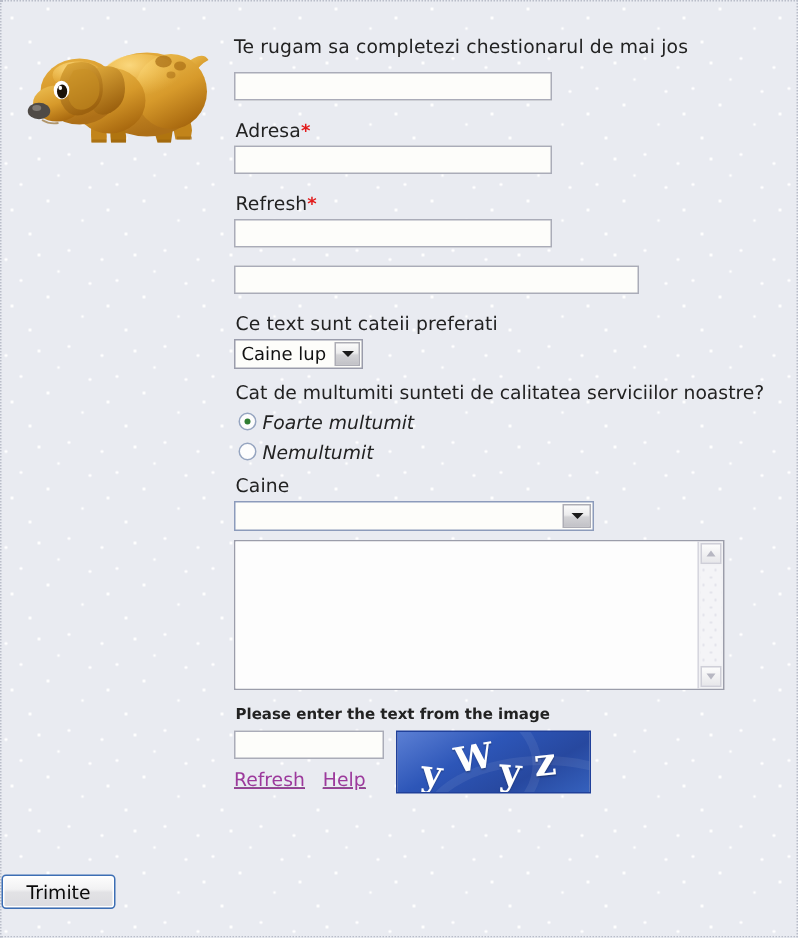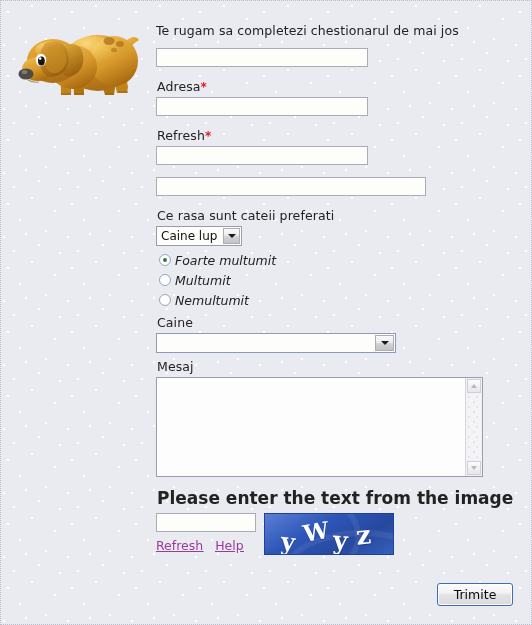--- a/index.html
+++ b/index.html
@@ -237,21 +237,21 @@
     top: 16px; bottom: 16px;
     background-color: #f4f4f7;
     background-image:
       radial-gradient(circle at 2px 3px, #e2e2ea 0.7px, transparent 0.9px),
       radial-gradient(circle at 7px 8px, #e2e2ea 0.7px, transparent 0.9px);
     background-size: 8px 10px;
   }
 
   
   .captcha-head {
-    font-size: 17px;
+    font-size: 10px;
     color: #222;
     font-weight: bold;
     margin: 0 0 5px 1px;
   }
   .captcha-row {
     display: flex;
     align-items: flex-start;
     text-decoration: underline;
   }
   .captcha-left { width: 108px; }
@@ -290,21 +290,20 @@
     text-shadow: 0 1px 1px rgba(0,0,0,0.25);
   }
 
   
   #btn-row {
     position: absolute;
     left: 0;
     right: 18px;
     bottom: 18px;
     display: flex;
-    justify-content: flex-end;
     gap: 0;
   }
   .xpbtn {
     box-sizing: border-box;
     min-width: 76px;
     height: 23px;
     padding: 0 14px;
     border: 1px solid #3c6eb4;
     border-radius: 3px;
     background: linear-gradient(to bottom, #fdfdfd 0%, #f2f2f3 42%, #e2e2e5 52%, #dcdce0 100%);
@@ -404,54 +403,50 @@
     <input class="txtbox w-std" type="text" value="" style="">
 
     
     <div class="field-label"><span>Refresh</span><span class="req">*</span></div>
     <input class="txtbox w-std" type="text" value="" style="">
 
     
     <input class="txtbox w-email" type="text" value="" style="">
 
     
-    <div class="field-label">Ce rasa sunt cateii preferati</div>
+    <div class="field-label">Ce text sunt cateii preferati</div>
     <div class="sel-wrap sel-breed">
       <span class="sel-text">Caine lup</span>
       <span class="sel-btn">
           <span class="chev"></span>
         </span>
     </div>
 
     
+    <div class="radio-q">Cat de multumiti sunteti de calitatea serviciilor noastre?</div>
 
     <div class="radio-row">
       <span class="radio-mark on"></span>
       <span class="radio-label">Foarte multumit</span>
-    </div>
-    <div class="radio-row">
-      <span class="radio-mark"></span>
-      <span class="radio-label">Multumit</span>
     </div>
     <div class="radio-row" style="margin-bottom:6px;">
       <span class="radio-mark"></span>
       <span class="radio-label">Nemultumit</span>
     </div>
 
     
     <div class="field-label">Caine</div>
     <div class="sel-wrap sel-country">
       <span class="sel-text"></span>
       <span class="sel-btn">
           <span class="chev"></span>
         </span>
     </div>
 
     
-    <div class="field-label">Mesaj</div>
     <div class="ta-wrap">
       <div class="ta-inner"></div>
       <div class="ta-scroll">
         <div class="ta-arrow up">
             <span class="tri-up"></span>
           </div>
         <div class="ta-track"></div>
         <div class="ta-arrow down">
             <span class="tri-dn"></span>
           </div>

